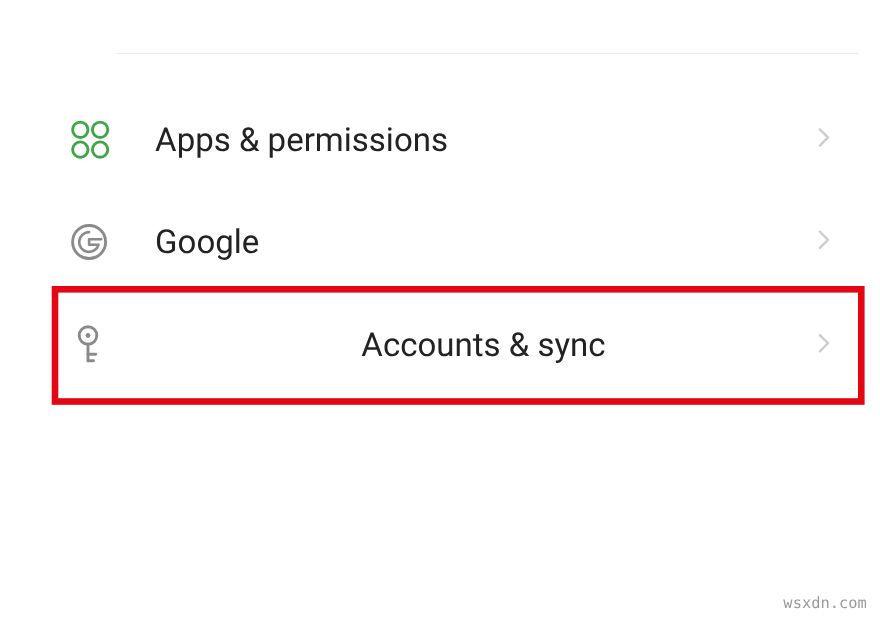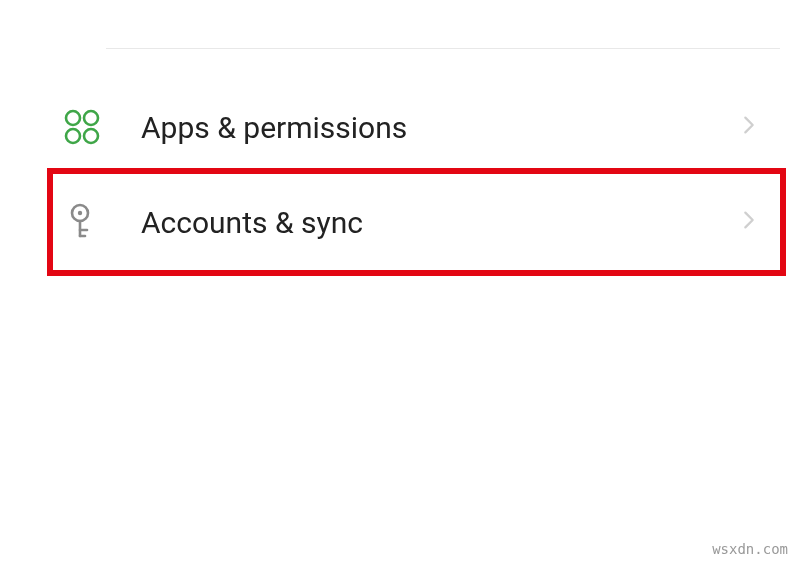--- a/index.html
+++ b/index.html
@@ -36,20 +36,21 @@
       padding-left: 28px;
     }
     .chevron {
       width: 22px;
       height: 22px;
       flex-shrink: 0;
     }
     .highlight {
       border: 6px solid #E30613;
       margin: -6px;
+      text-align: center;
     }
     .divider-top {
       position: absolute;
       top: 48px;
       left: 106px;
       right: 20px;
       height: 1px;
       background: #e8e8e8;
     }
     .watermark {
@@ -78,20 +79,34 @@
       </svg>
     </span>
     <span class="label">Apps &amp; permissions</span>
     <span>
       <svg class="chevron" viewBox="0 0 24 24">
         <path d="M8 4 L16 12 L8 20" fill="none" stroke="#CFCFCF" stroke-width="2.5" stroke-linecap="round" stroke-linejoin="round"></path>
       </svg>
     </span>
   </div>
 
+  <div class="row">
+    <span class="icon-box">
+      <svg width="36" height="36" viewBox="0 0 36 36">
+        <circle cx="18" cy="18" r="15" fill="none" stroke="#8A8A8A" stroke-width="2.6"></circle>
+        <path d="M18 9 a9 9 0 1 0 8.6 11.5 L18 20.5 L18 15.5 L29 15.5" fill="none" stroke="#8A8A8A" stroke-width="2.4" stroke-linecap="round" stroke-linejoin="round"></path>
+      </svg>
+    </span>
+    <span class="label">Google</span>
+    <span>
+      <svg class="chevron" viewBox="0 0 24 24">
+        <path d="M8 4 L16 12 L8 20" fill="none" stroke="#CFCFCF" stroke-width="2.5" stroke-linecap="round" stroke-linejoin="round"></path>
+      </svg>
+    </span>
+  </div>
 
   <div class="row highlight">
     <span class="icon-box">
       <svg width="34" height="40" viewBox="0 0 34 40">
         <circle cx="17" cy="11" r="8" fill="none" stroke="#8A8A8A" stroke-width="2.6"></circle>
         <circle cx="17" cy="11" r="2.2" fill="#8A8A8A"></circle>
         <line x1="17" y1="19" x2="17" y2="34" stroke="#8A8A8A" stroke-width="2.6" stroke-linecap="round"></line>
         <line x1="17" y1="28" x2="24" y2="28" stroke="#8A8A8A" stroke-width="2.6" stroke-linecap="round"></line>
         <line x1="17" y1="34" x2="22" y2="34" stroke="#8A8A8A" stroke-width="2.6" stroke-linecap="round"></line>
       </svg>

